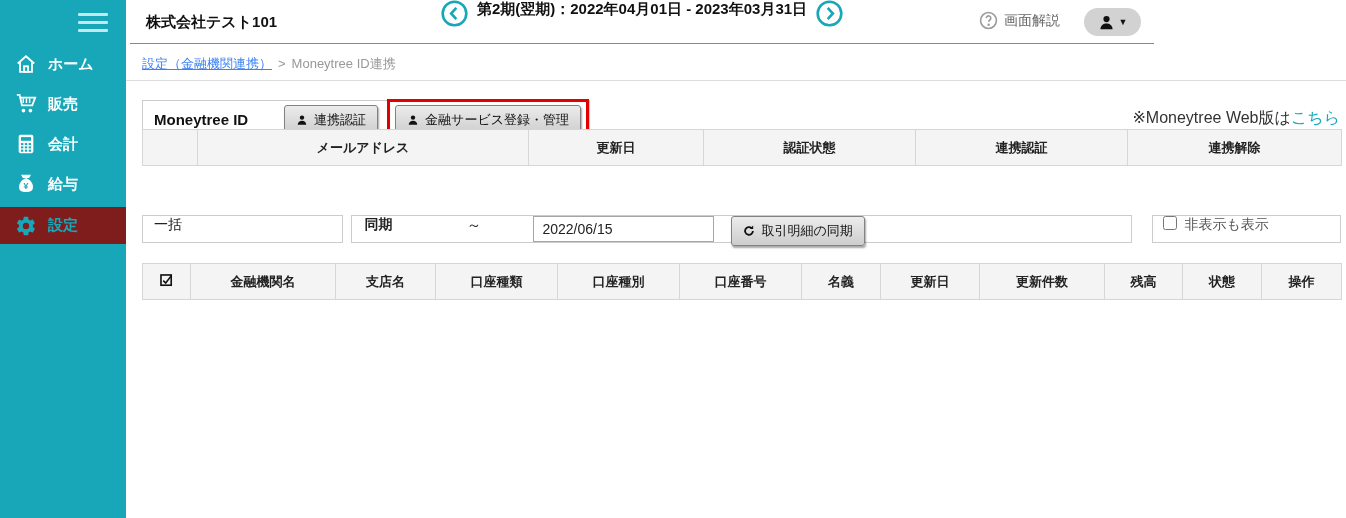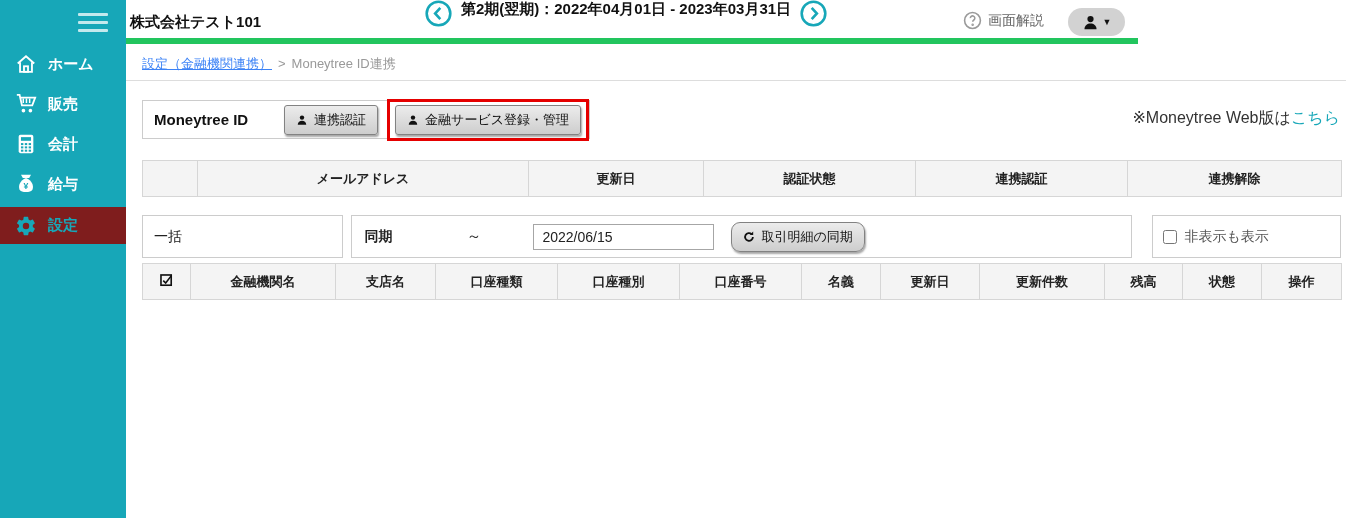--- a/index.html
+++ b/index.html
@@ -9,21 +9,21 @@
     font-family:"Liberation Sans","DejaVu Sans",sans-serif; color:#222;
   }
   
   .sidebar { position:absolute; left:0; top:0; width:126px; height:518px; background:#17a7b8; z-index:5;text-align:right; }
   .hamburger { height:44px; display:flex; flex-direction:column; justify-content:center; align-items:flex-end; padding-right:18px; gap:5px; cursor:pointer; }
   .hamburger span { display:block; width:30px; height:3px; background:rgba(255,255,255,.75); border-radius:1px; }
   .side-item { height:40px; display:flex; align-items:center; gap:11px; padding-left:15px; color:#fff; font-size:15px; font-weight:bold; cursor:pointer; }
   .side-item svg { width:22px; height:22px; flex:0 0 auto; }
   .side-item.active { background:#7f1d1d; color:#17a7b8; margin-top:3px; height:37px; }
   
-  .topbar { position:absolute; left:114px; top:0; width:1024px; height:44px; background:#fff; border-bottom:6px solid #22c55e; }
+  .topbar { position:absolute; left:130px; top:0; width:1024px; height:44px; background:#fff; border-bottom:1px solid #22c55e; }
   .company { position:absolute; left:16px; top:13px; font-size:15px; font-weight:bold; color:#111; }
   .period-nav { position:absolute; left:0; right:0; top:0; height:44px; display:flex; align-items:flex-start; justify-content:center; gap:9px; }
   .circle-btn { width:27px; height:27px; cursor:pointer; background:none; border:none; padding:0; }
   .period-text { font-size:15px; font-weight:bold; color:#111; }
   .help { position:absolute; right:94px; top:11px; display:flex; align-items:center; gap:6px; font-size:14px; color:#666; cursor:pointer; }
   .avatar-pill { position:absolute; right:13px; top:8px; width:57px; height:28px; background:#d2d2d2; border-radius:14px; display:flex; align-items:center; justify-content:center; gap:4px; cursor:pointer; border:none; }
   .avatar-pill .caret { font-size:9px; color:#111; }
   
   .breadcrumb { position:absolute; left:142px; top:55px; font-size:13px; color:#999; }
   .breadcrumb a { color:#3b82f6; text-decoration:underline; cursor:pointer; }
@@ -38,33 +38,33 @@
     background:linear-gradient(#ececec,#cdcdcd); border:1px solid #828282;
     border-radius:3px; box-shadow:1px 2px 2px rgba(0,0,0,.35); cursor:pointer; white-space:nowrap;
   }
   .btn svg { width:12px; height:12px; }
   .annotation { display:inline-flex; border:3px solid #e50000; padding:3px 5px; margin-left:9px; }
   .web-note { position:absolute; right:6px; top:108px; font-size:16px; color:#333; }
   .web-note a { color:#17a7b8; text-decoration:none; cursor:pointer; }
   
   table { border-collapse:collapse; table-layout:fixed; }
   th { border:1px solid #d6d6d6; background:#f4f4f4; height:36px; font-size:13px; font-weight:bold; color:#222; text-align:center; }
-  .tbl1 { position:absolute; left:142px; top:160px; width:1199px; }
+  .tbl1 { position:absolute; left:142px; top:129px; width:1199px; }
   .tbl2 { position:absolute; left:142px; top:263px; width:1199px; }
   
   .controls { position:absolute; left:142px; top:215px; width:1199px; height:40px; display:flex; }
-  .cbox { border:1px solid #ccc; height:43px; display:flex; align-items:center; }
+  .cbox { border:1px solid #ccc; height:28px; display:flex; align-items:flex-start; }
   .cbox-bulk { width:203px; justify-content:space-between; padding:0 11px; }
   .cbox-sync { width:787px; margin-left:8px; padding:0 12px; }
   .cbox-hidden { width:191px; margin-left:20px; padding:0 10px; gap:8px; color:#555; font-size:14px; }
   .cbox label.sm { font-size:14px; color:#222; }
   .cbox .bold { font-weight:bold; }
   .date-input { width:181px; height:26px; border:1px solid #a6a6a6; font-size:14px; padding:0 8px; color:#222; font-family:inherit; }
   .tilde { font-size:15px; color:#333; margin:0 52px; }
-  .sync-btn { margin-left:17px;border-radius:9px; }
+  .sync-btn { margin-left:17px; }
   .hid-check { width:14px; height:14px; accent-color:#888; }
 </style>
 </head>
 <body>
 
 <nav class="sidebar">
   <div class="hamburger">
     <span></span>
       <span></span>
       <span></span>

